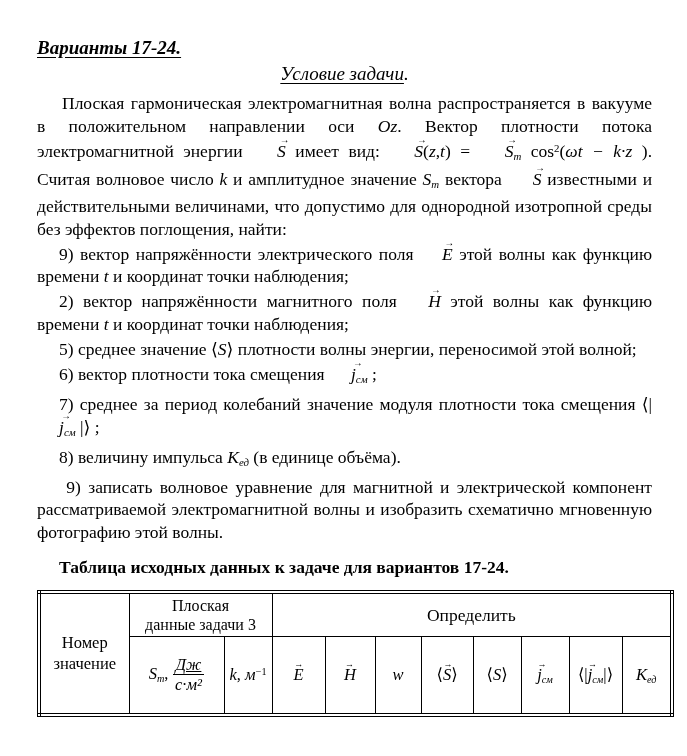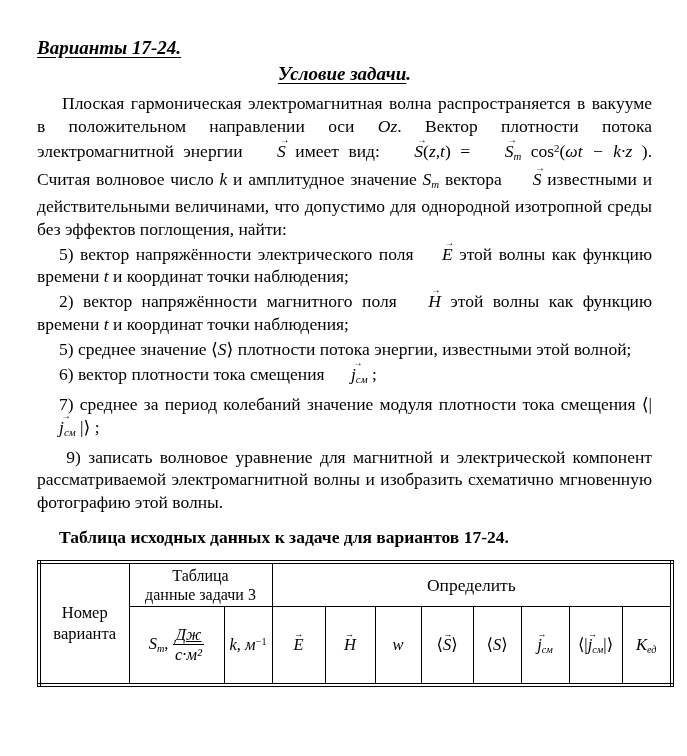--- a/index.html
+++ b/index.html
@@ -6,21 +6,21 @@
   body{width:687px;height:756px;overflow:hidden;}
   .page{
     box-sizing:border-box;width:687px;height:756px;
     padding:12px 17px 0 37px;
     font-family:"Liberation Serif","DejaVu Serif",serif;
     color:#000;
     margin-top:24px;
   }
   .txtw{width:615px;}
   h1.variants{font-size:19px;line-height:24px;margin:0 0 2px 0;font-weight:bold;font-style:italic;}
-  h2.condition{font-size:19px;line-height:24px;margin:2px 0 6px 0;font-weight:bold;font-style:italic;text-align:center;width:615px;}
+  h2.condition{font-size:19px;line-height:24px;margin:2px 0 6px 0;font-weight:normal;font-style:italic;text-align:center;width:615px;}
   .u{text-decoration:underline;text-underline-offset:3px;}
   .intro{font-size:17.5px;line-height:22.5px;text-align:justify;text-indent:25px;margin:0;}
   .item{font-size:17.5px;line-height:22.5px;text-align:justify;text-indent:22px;margin:2.5px 0;}
   .i{font-style:italic;}
   .s{font-size:0.62em;font-style:italic;vertical-align:-0.28em;}
   .p{font-size:0.62em;vertical-align:0.5em;}
   .v{font-style:italic;position:relative;display:inline-block;}
   .v::after{
     content:"\2192";position:absolute;left:8%;top:-0.52em;
     font-size:0.55em;font-style:normal;line-height:1;letter-spacing:0;
@@ -49,47 +49,48 @@
 <body>
 
 <div class="page">
 
   <h1 class="variants"><span class="u">Варианты 17-24.</span></h1>
 
   <h2 class="condition"><span class="u">Условие задачи</span><span>.</span></h2>
 
   <p class="intro txtw"><span>Плоская гармоническая электромагнитная волна распространяется в вакууме в положительном направлении оси </span><span class="i">Oz</span><span>. Вектор плотности потока электромагнитной энергии </span><span class="v">S</span><span> имеет вид: </span><span class="v">S</span><span>(</span><span class="i">z</span><span>,</span><span class="i">t</span><span>) = </span><span class="v">S</span><span class="s">m</span><span> cos</span><span class="p">2</span><span>(</span><span class="i">ωt − k·z</span><span> ). Считая волновое число </span><span class="i">k</span><span> и амплитудное значение </span><span class="i">S</span><span class="s">m</span><span> вектора </span><span class="v">S</span><span> известными и действительными величинами, что допустимо для однородной изотропной среды без эффектов поглощения, найти:</span></p>
 
-  <div class="item txtw"><span>5) вектор напряжённости электрического поля </span><span class="v">E</span><span> этой волны как функцию времени </span><span class="i">t</span><span> и координат точки наблюдения;</span></div>
+  <div class="item txtw"><span>9) вектор напряжённости электрического поля </span><span class="v">E</span><span> этой волны как функцию времени </span><span class="i">t</span><span> и координат точки наблюдения;</span></div>
   <div class="item txtw"><span>2) вектор напряжённости магнитного поля </span><span class="v">H</span><span> этой волны как функцию времени </span><span class="i">t</span><span> и координат точки наблюдения;</span></div>
-  <div class="item txtw"><span>5) среднее значение </span><span>⟨</span><span class="i">S</span><span>⟩</span><span> плотности потока энергии, известными этой волной;</span></div>
+  <div class="item txtw"><span>5) среднее значение </span><span>⟨</span><span class="i">S</span><span>⟩</span><span> плотности волны энергии, переносимой этой волной;</span></div>
   <div class="item txtw"><span>6) вектор плотности тока смещения </span><span class="v">j</span><span class="s">см</span><span> ;</span></div>
   <div class="item txtw"><span>7) среднее за период колебаний значение модуля плотности тока смещения </span><span>⟨| </span><span class="v">j</span><span class="s">см</span><span> |⟩ ;</span></div>
+  <div class="item txtw"><span>8) величину импульса </span><span class="i">K</span><span class="s">ед</span><span> (в единице объёма).</span></div>
   <div class="item txtw"><span>&nbsp;9) записать волновое уравнение для магнитной и электрической компонент рассматриваемой электромагнитной волны и изобразить схематично мгновенную фотографию этой волны.</span></div>
 
   <p class="caption">Таблица исходных данных к задаче для вариантов 17-24.</p>
 
   <table class="data">
     <colgroup>
       <col style="width:90px">
         <col style="width:95px">
         <col style="width:48px">
       <col style="width:53px">
         <col style="width:50px">
         <col style="width:46px">
       <col style="width:52px">
         <col style="width:48px">
         <col style="width:48px">
       <col style="width:53px">
         <col style="width:50px">
     </colgroup>
     <tbody>
       <tr class="hdr1">
-        <td class="corner" rowspan="2"><span>Номер</span><br><span>варианта</span></td>
-        <td class="grp" colspan="2"><span>Таблица</span><br><span>данные задачи 3</span></td>
+        <td class="corner" rowspan="2"><span>Номер</span><br><span>значение</span></td>
+        <td class="grp" colspan="2"><span>Плоская</span><br><span>данные задачи 3</span></td>
         <td class="det" colspan="8">Определить</td>
       </tr>
       <tr class="hdr2">
         <td>
           <span class="nw"><span class="i">S</span><span class="s">m</span><span>, </span><span class="frac"><span class="num i">Дж</span><span class="den i">с·м²</span></span></span>
         </td>
         <td><span class="i">k</span><span>, </span><span class="i">м</span><span class="p">−1</span></td>
         <td><span class="v">E</span></td>
         <td><span class="v">H</span></td>
         <td><span class="i">w</span></td>

